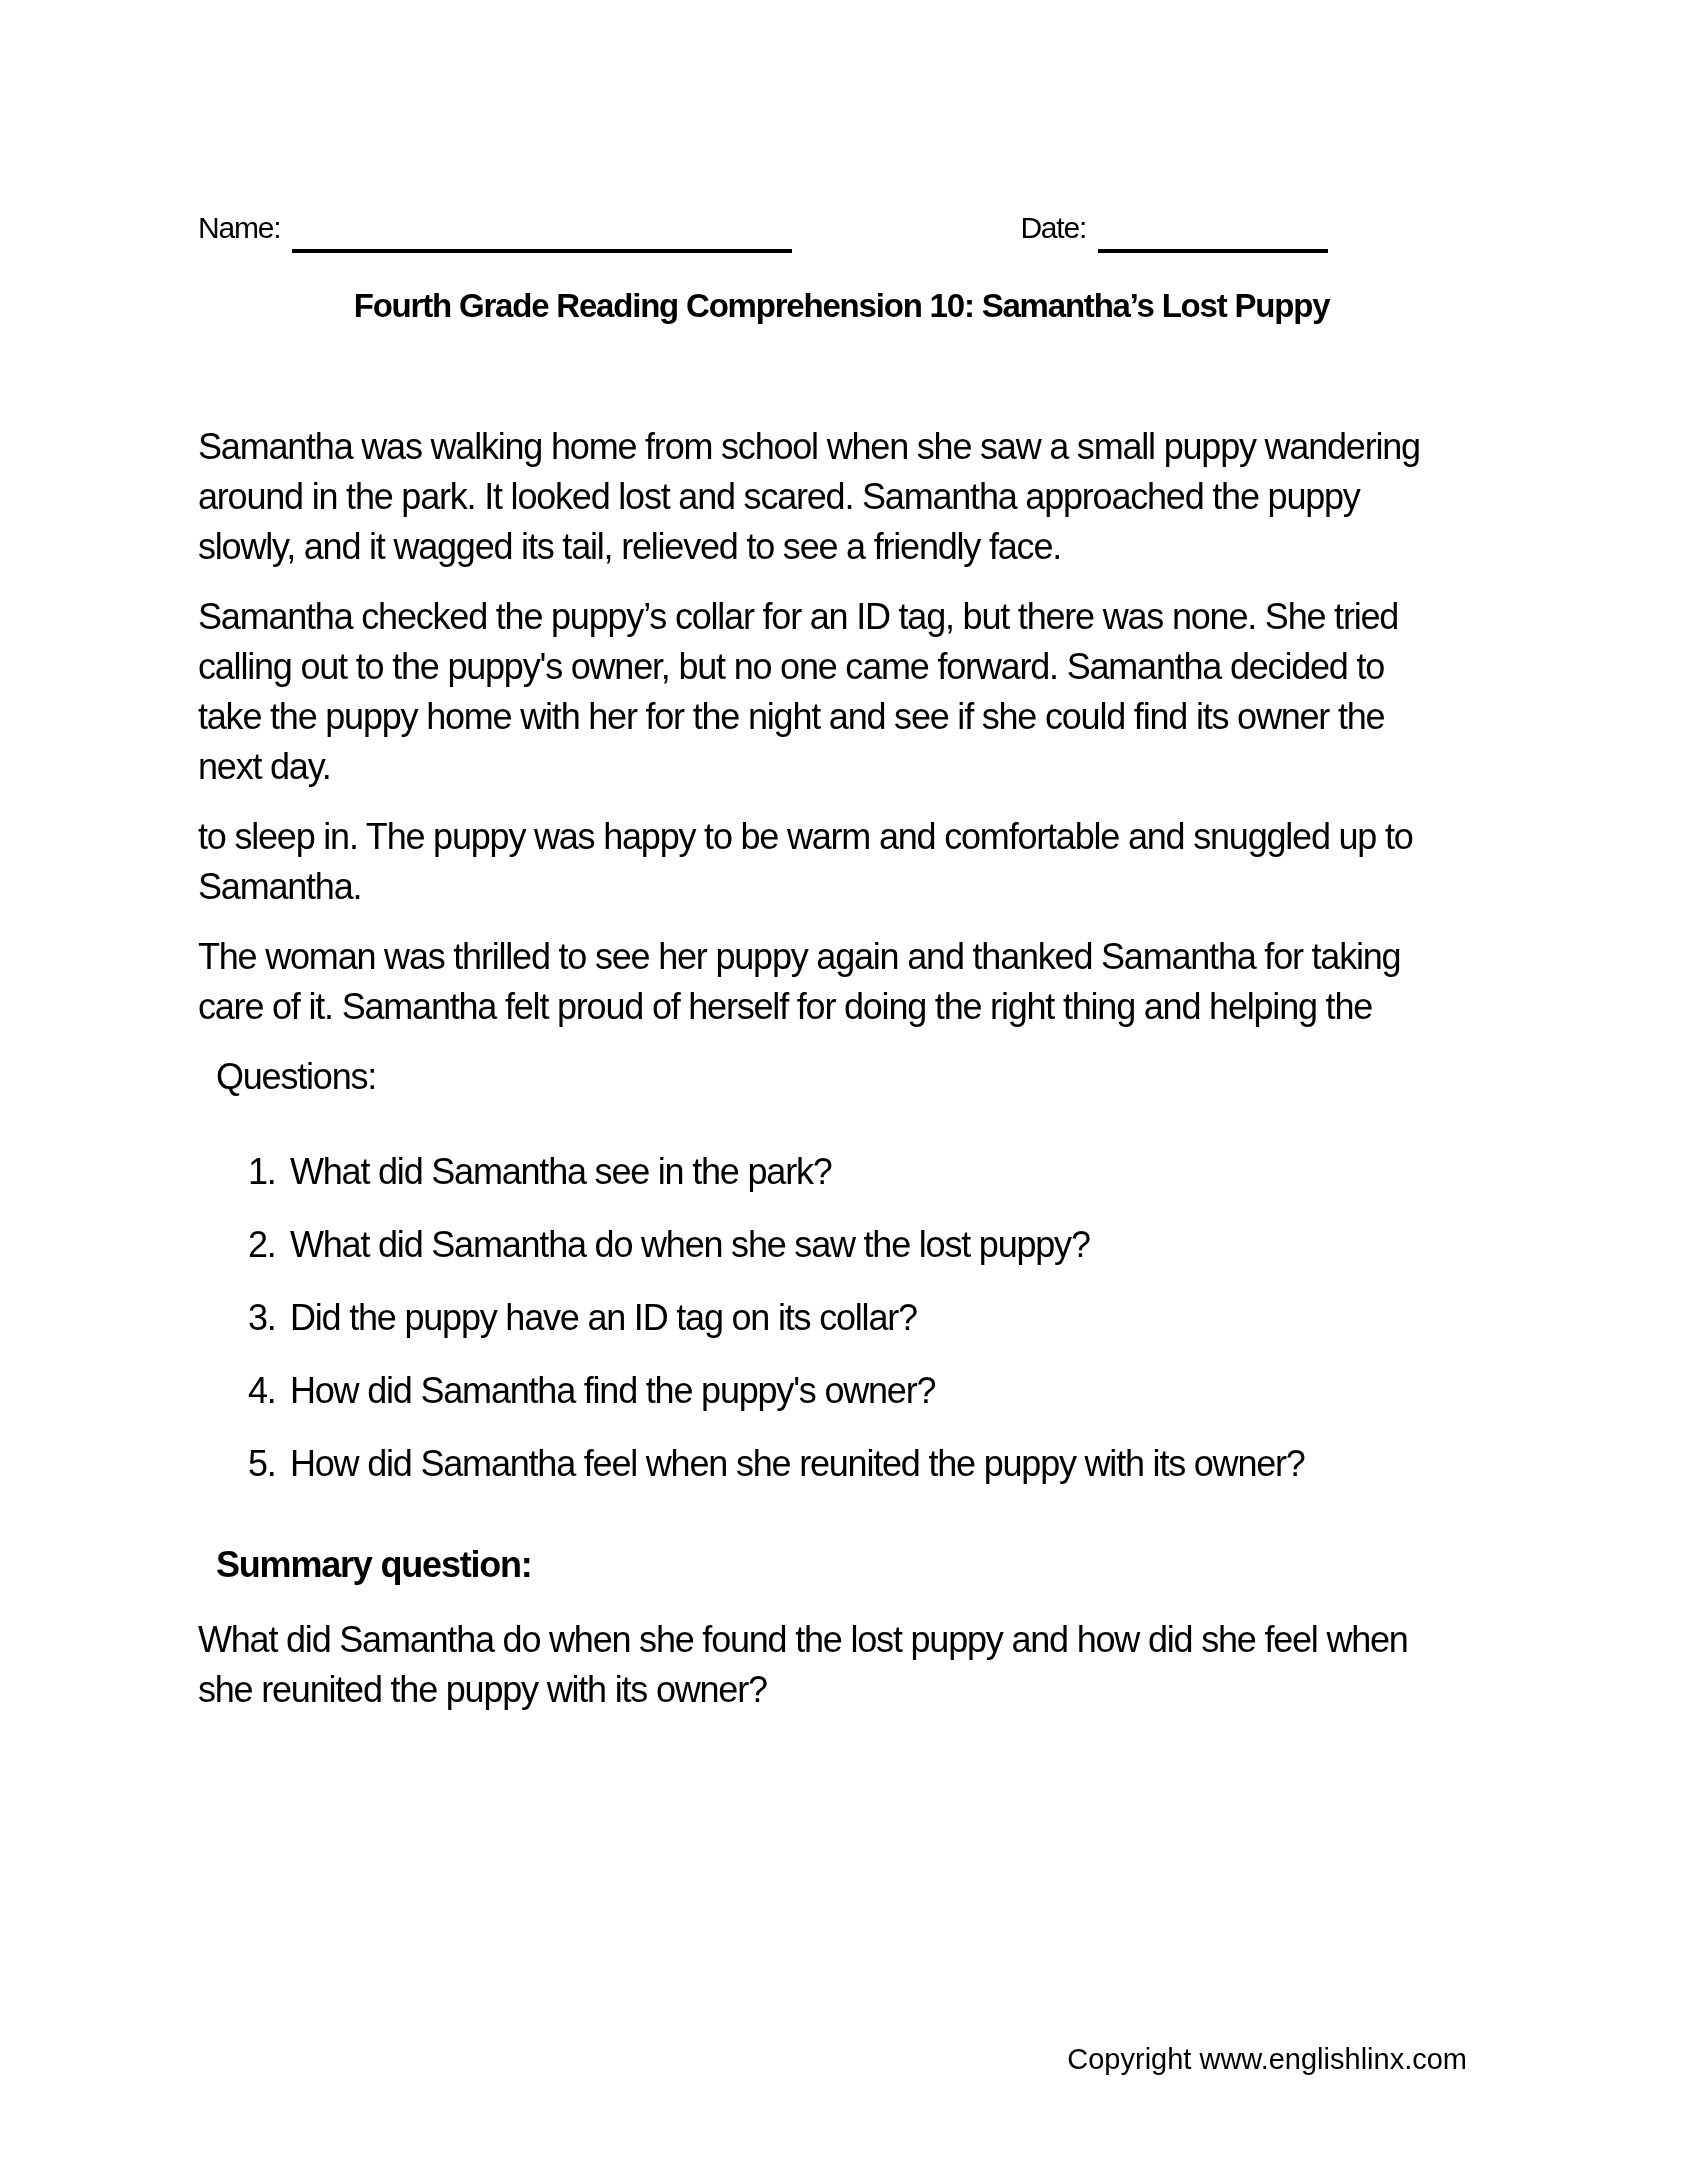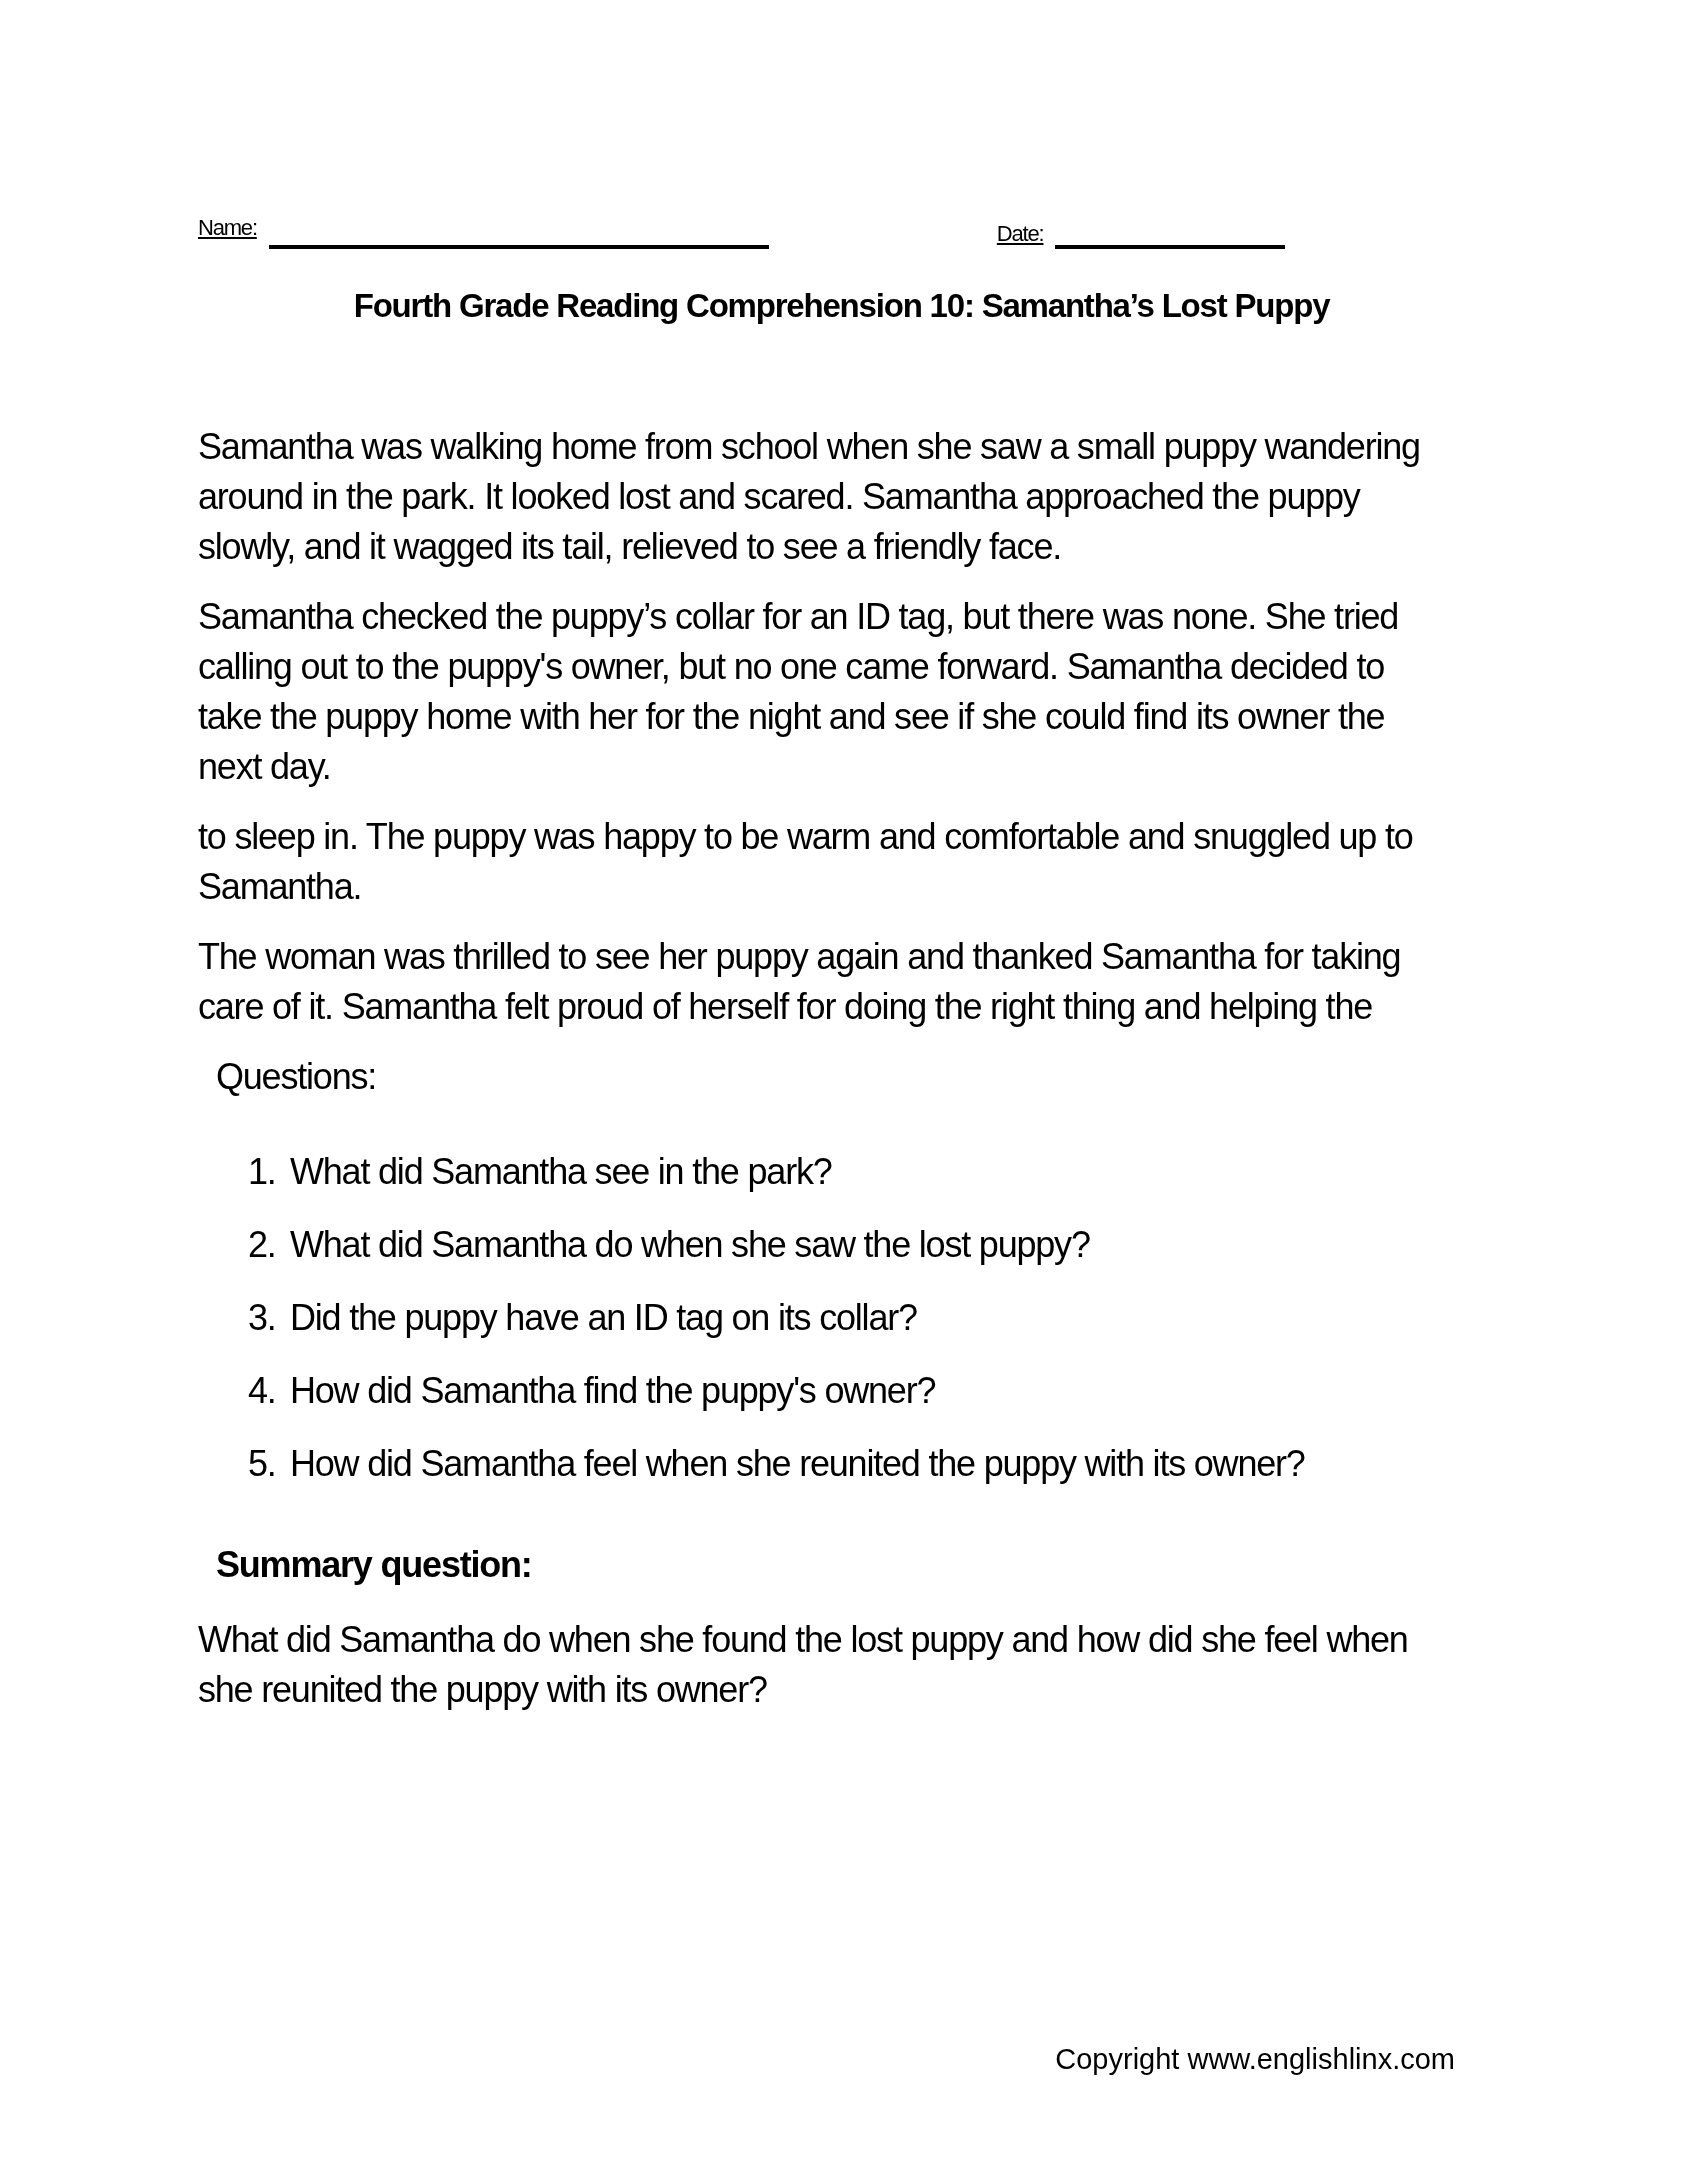--- a/index.html
+++ b/index.html
@@ -15,25 +15,24 @@
     color: #000000;
     font-family: "Liberation Sans", sans-serif;
     box-sizing: border-box;
     padding: 203px 198px 0 198px;
     overflow: hidden;
     letter-spacing: -1.2px;
   }
   
   .header-row {
     display: flex;
-    align-items: center;
+    align-items: flex-end;
     height: 50px;
-    font-size: 22px;
+    font-size: 30px;
     line-height: 50px;
-    text-decoration: underline;
   }
   .blank {
     display: inline-block;
     height: 38px;
     border-bottom: 4px solid #000000;
   }
   .name-blank { width: 500px; margin-left: 12px; }
   .date-label { margin-left: 228px; margin-top: 12px; }
   .date-blank { width: 230px; margin-left: 12px; }
 
@@ -71,21 +70,21 @@
     width: 42px;
     flex: 0 0 42px;
   }
   .summary-heading { margin-top: 28px; font-weight: bold; }
   .summary-block { margin-top: 25px; }
 
   
   .copyright {
     position: absolute;
     top: 2041px;
-    right: 228px;
+    right: 216px;
     font-size: 29px;
     line-height: 36px;
     letter-spacing: 0;
     white-space: nowrap;
   }
 </style>
 </head>
 <body>
 
 <div class="page">

